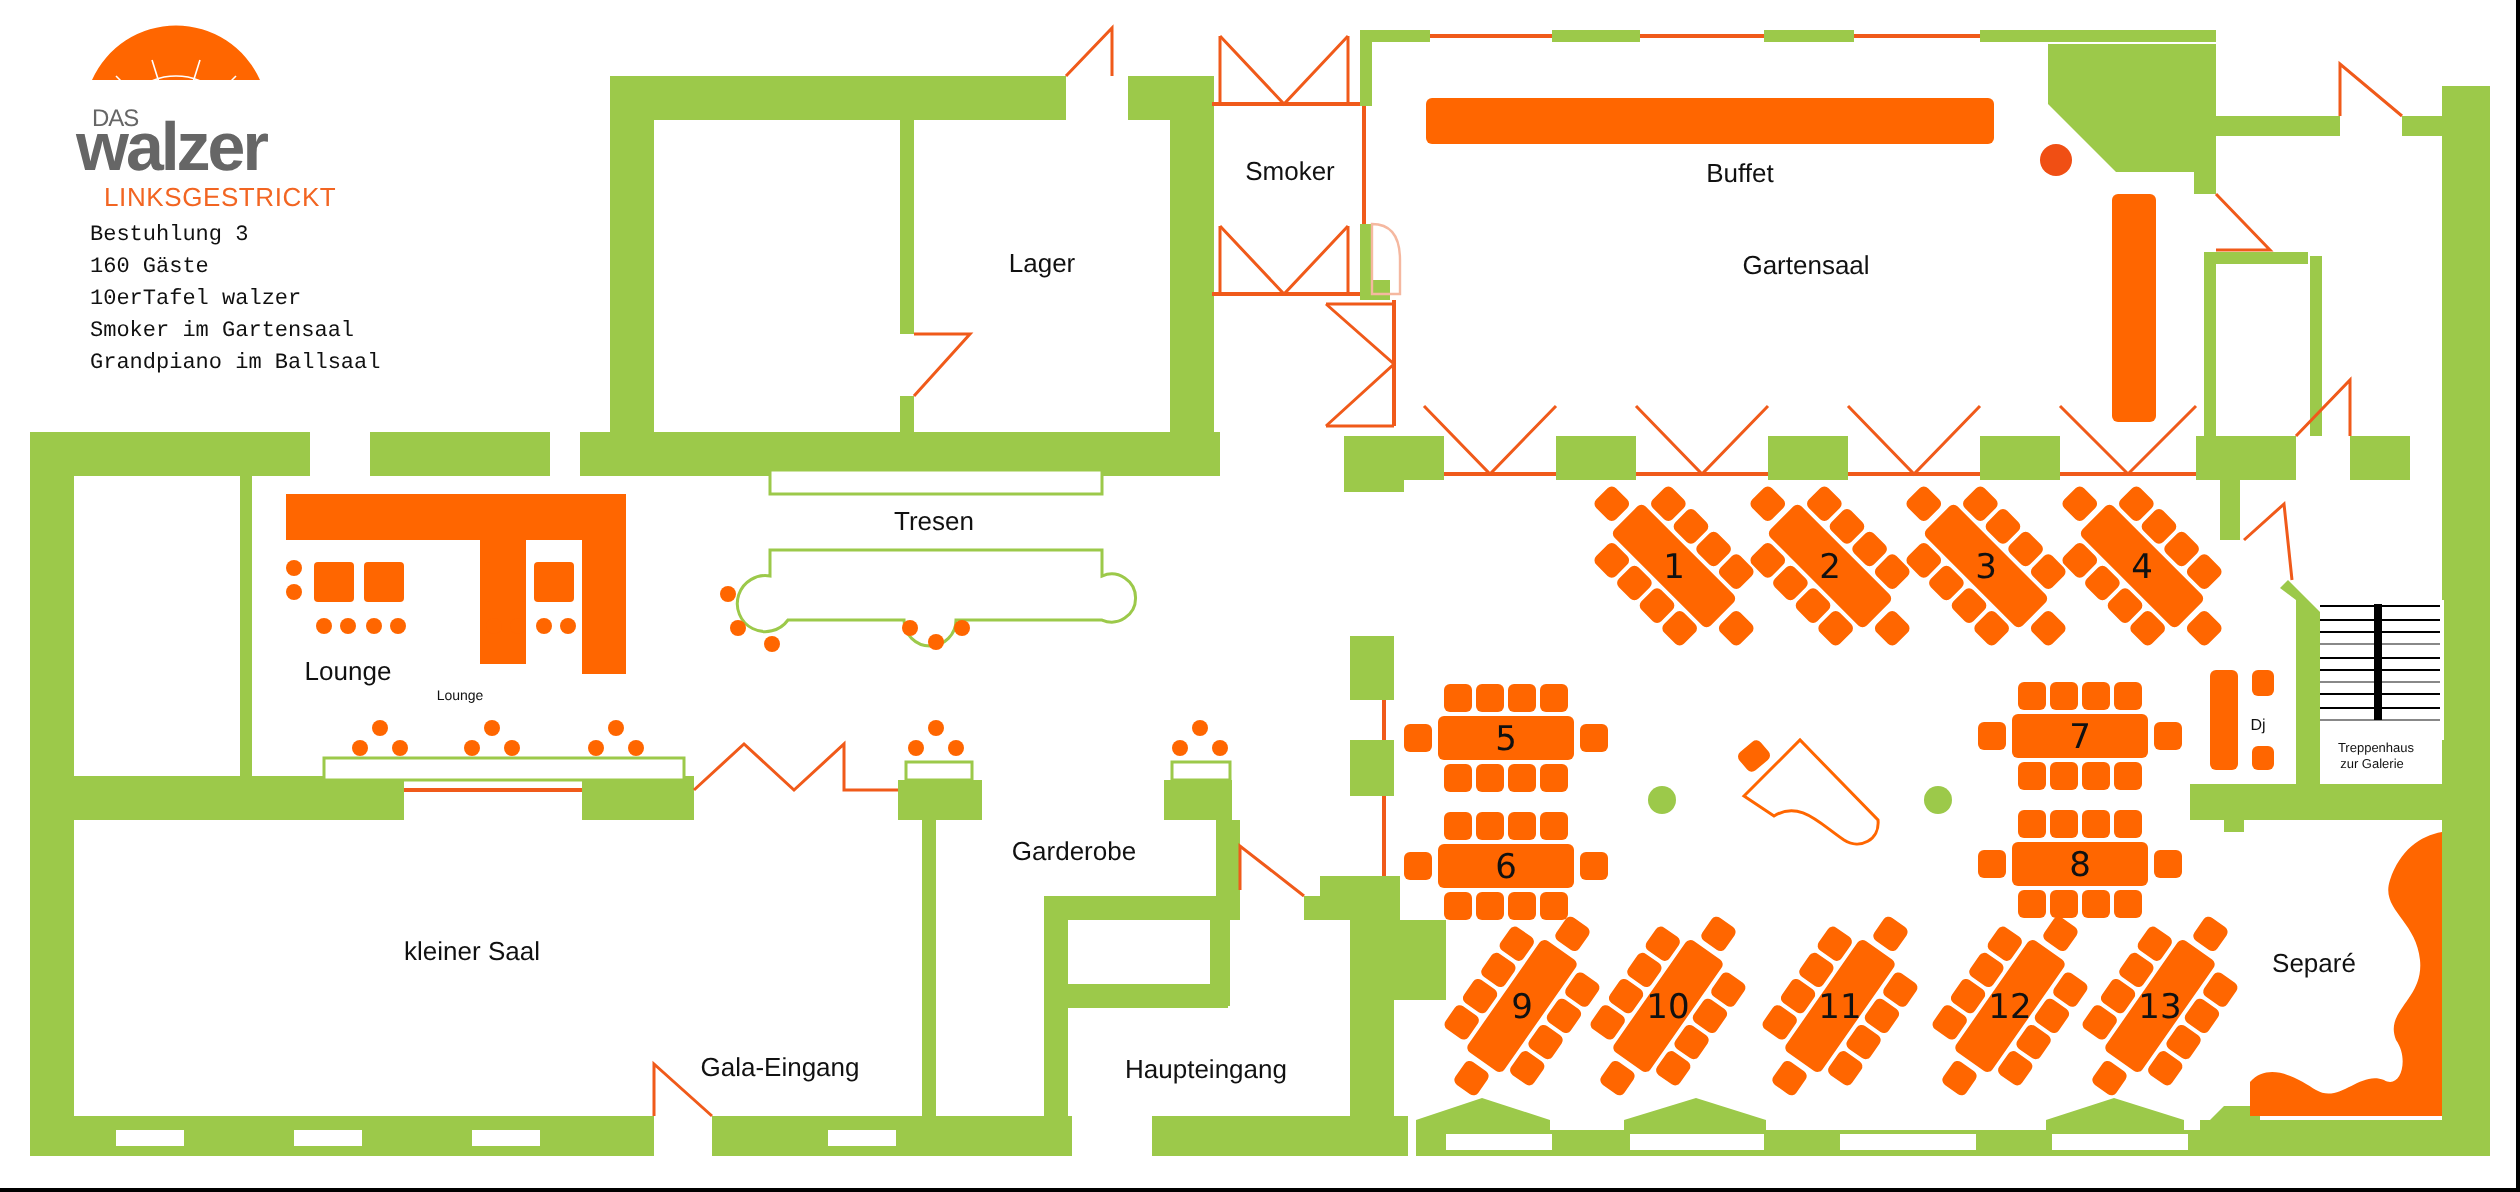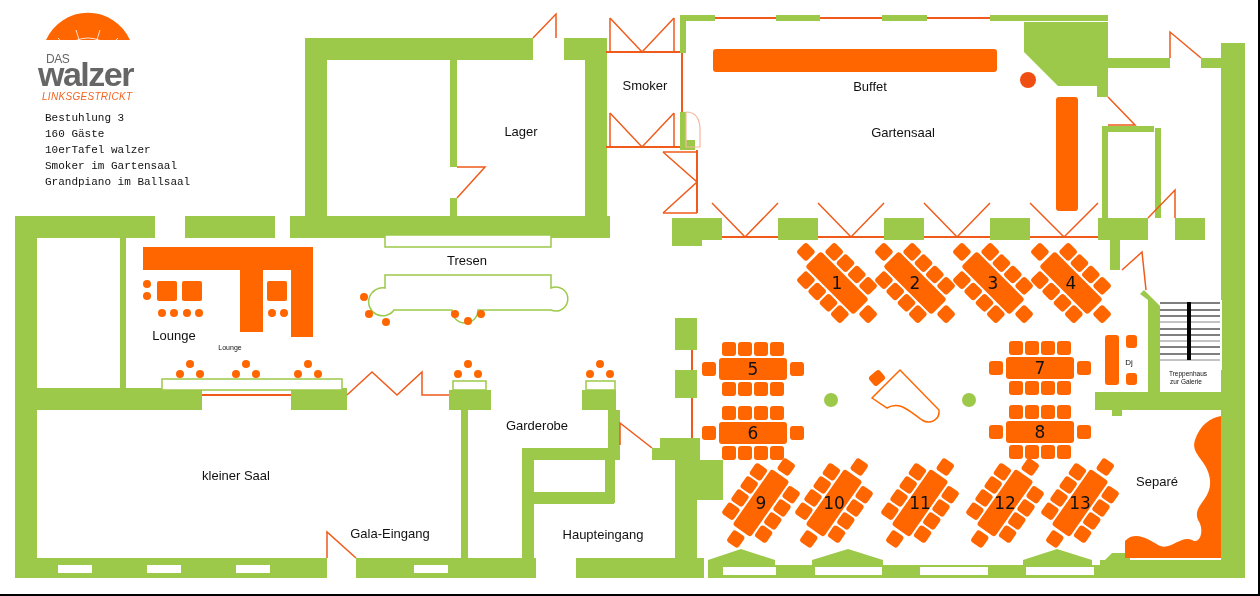--- a/index.html
+++ b/index.html
@@ -6,21 +6,21 @@
   body { width: 1260px; height: 596px; overflow: hidden; position: relative; font-family: "Liberation Sans", sans-serif; }
   #plan { position: absolute; left: 0; top: 0; width: 1260px; height: 596px; }
   .frame { position: absolute; left: 0; top: 0; width: 1258px; height: 594px; border-right: 2px solid #000; border-bottom: 2px solid #000; pointer-events: none; }
   .lbl { font-family: "Liberation Sans", sans-serif; fill: #111; }
   .num { font-family: "DejaVu Sans", sans-serif; fill: #111; }
   .info { position: absolute; left: 45px; top: 110px; font-size: 11px; line-height: 16px; color: #111; font-family: Liberation Mono, monospace; }
   .info div { white-space: nowrap; }
   .logo { position: absolute; left: 38px; top: 40px; width: 130px; height: 70px; }
   .logo-das { position: absolute; left: 8px; top: 12px; font-size: 12px; color: #666; letter-spacing: -0.5px; text-align: center; }
   .logo-walzer { position: absolute; left: 0; top: 15px; font-size: 34px; font-weight: bold; color: #666; letter-spacing: -1.5px; }
-  .logo-sub { position: absolute; left: 4px; top: 51px; font-size: 10px; color: #f26522; letter-spacing: 0.3px; font-style: italic; }
+  .logo-sub { position: absolute; left: 14px; top: 51px; font-size: 13px; color: #f26522; letter-spacing: 0.3px; }
 </style>
 </head>
 <body>
 
 <svg id="plan" viewBox="0 0 1260 596" xmlns="http://www.w3.org/2000/svg">
   <defs>
     <g id="chair">
         <rect x="-7" y="-7" width="14" height="14" rx="3" fill="#ff6600"></rect>
       </g>
   </defs>

